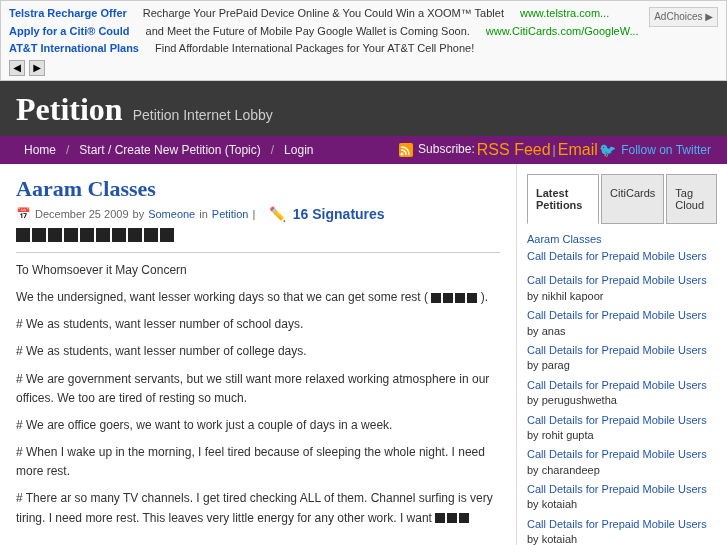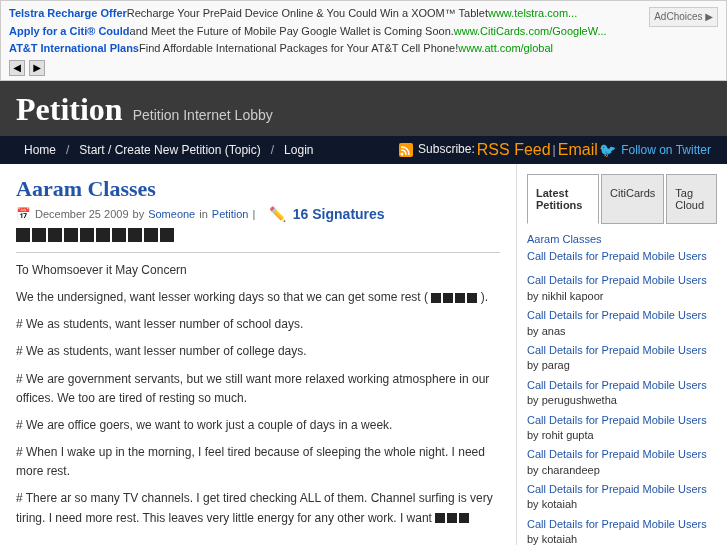--- a/index.html
+++ b/index.html
@@ -6,21 +6,21 @@
     body { font-family: Arial, sans-serif; font-size: 12px; color: #333; background: #fff; width: 727px; }
 
     
     #ad-banner {
       background: #f9f9f9;
       border: 1px solid #ccc;
       padding: 4px 8px;
       font-size: 11px;
       line-height: 1.6;
     }
-    .ad-line { display: flex; align-items: baseline; gap: 0; }
+    .ad-line { display: flex; align-items: baseline; gap: 16px; }
     .ad-link { color: #1155cc; text-decoration: none; font-weight: bold; }
     .ad-text { color: #333; }
     .ad-url { color: #090; }
     .ad-nav { display: flex; gap: 4px; margin-top: 2px; }
     .ad-nav-btn {
       background: #e0e0e0;
       border: 1px solid #aaa;
       width: 16px; height: 16px;
       cursor: pointer;
       font-size: 10px;
@@ -50,21 +50,21 @@
       font-weight: bold;
       font-family: Georgia, serif;
     }
     #site-subtitle {
       font-size: 14px;
       color: #ccc;
     }
 
     
     #nav-bar {
-      background: #0f172a;
+      background: #701a75;
       padding: 5px 16px;
       display: flex;
       align-items: center;
       justify-content: space-between;
     }
     #nav-links { display: flex; gap: 0; }
     .nav-link {
       color: #eee;
       text-decoration: none;
       font-size: 12px;
@@ -229,21 +229,20 @@
       <span class="ad-url">www.telstra.com...</span>
     </div>
     <div class="ad-line">
       <a class="ad-link" href="#">Apply for a Citi® Could</a>
       <span class="ad-text">and Meet the Future of Mobile Pay Google Wallet is Coming Soon.</span>
       <span class="ad-url">www.CitiCards.com/GoogleW...</span>
     </div>
     <div class="ad-line">
       <a class="ad-link" href="#">AT&amp;T International Plans</a>
       <span class="ad-text">Find Affordable International Packages for Your AT&amp;T Cell Phone!</span>
-      <span class="ad-url">www.att.com/global</span>
     </div>
     <div class="ad-nav">
       <button class="ad-nav-btn">◀</button>
       <button class="ad-nav-btn">▶</button>
     </div>
   </div>
 </div>
 
 <div id="site-header">
   <span id="site-title">Petition</span>

